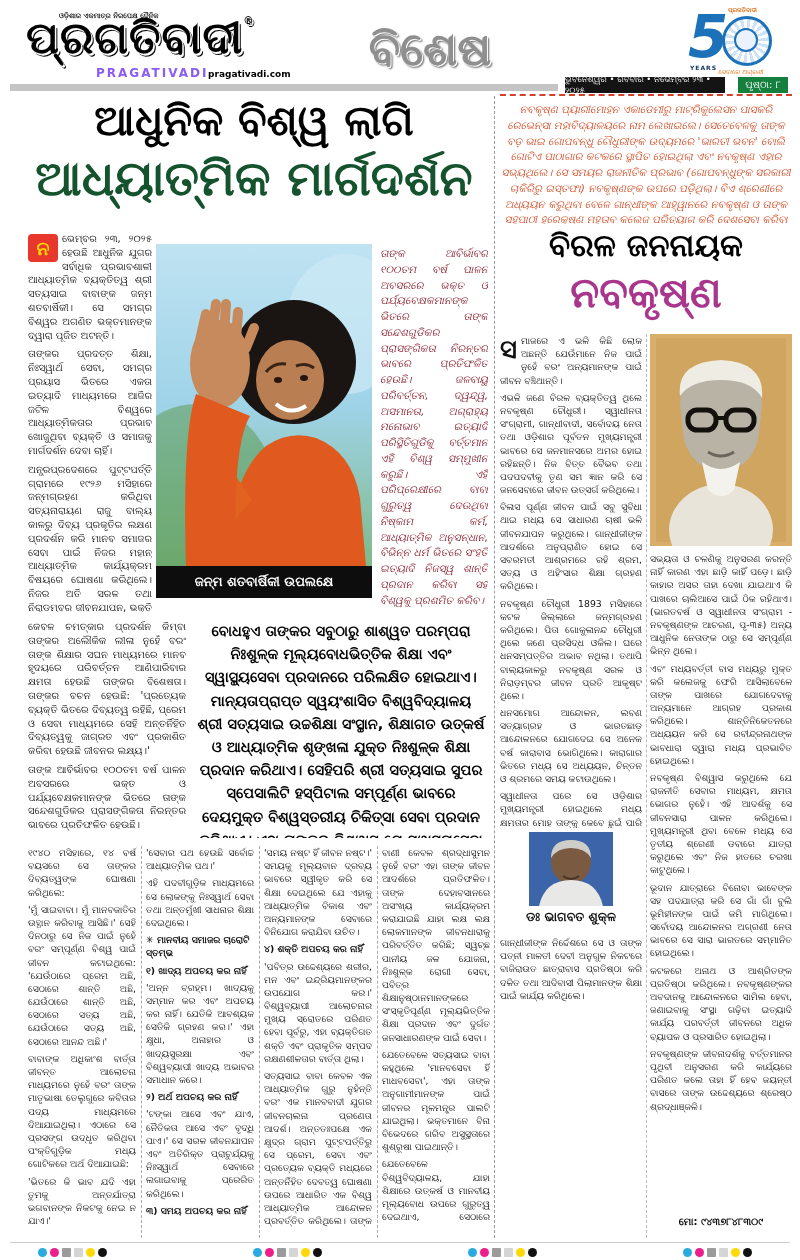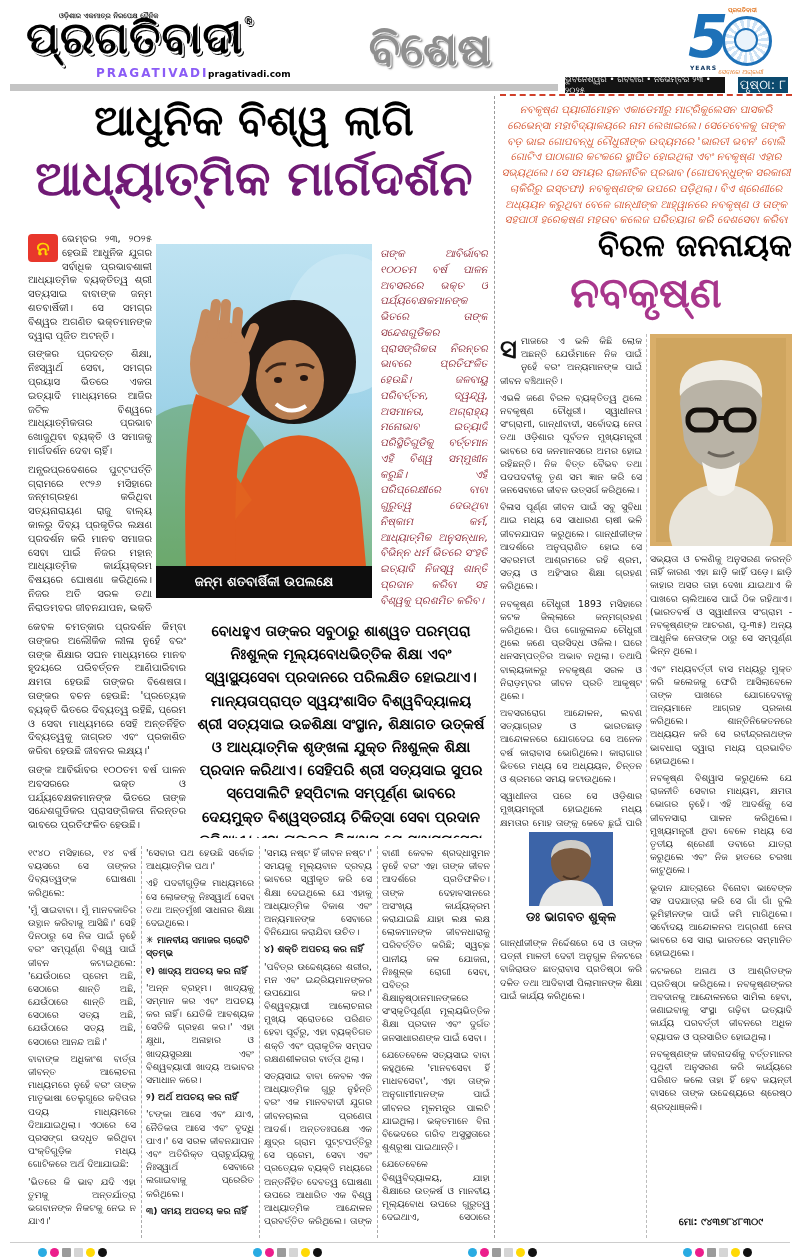--- a/index.html
+++ b/index.html
@@ -18,25 +18,25 @@
   .anniv .five{position:absolute;left:0;top:2px;font-size:58px;font-weight:900;font-style:italic;color:#1d71b8;line-height:1;}
   .anniv .ring{position:absolute;left:34px;top:10px;width:44px;height:44px;border:3px solid #1d71b8;border-radius:50%;
     background:repeating-conic-gradient(#cfe3f5 0 10deg,#ffffff 10deg 20deg);}
   .anniv .ring-inner{position:absolute;left:46px;top:22px;width:20px;height:20px;border:2px solid #1d71b8;border-radius:50%;background:#eaf3fb;}
   .anniv .brand{position:absolute;left:40px;top:0;font-size:6px;font-weight:bold;color:#e07018;}
   .anniv .years{position:absolute;left:2px;top:58px;font-size:6px;font-weight:bold;letter-spacing:1px;color:#123a63;}
   .anniv .script{position:absolute;left:30px;top:62px;font-size:6.5px;color:#e07018;font-style:italic;}
   .mast-rule{left:10px;top:84px;width:548px;height:7px;background:#c4c4c4;}
   .date-bar{left:565px;top:77px;width:160px;height:16px;background:#141414;color:#fff;font-size:8.5px;
     display:flex;align-items:center;justify-content:center;}
-  .page-box{left:738px;top:77px;width:50px;height:16px;background:#0c4a6e;color:#fff;font-size:13px;
+  .page-box{left:738px;top:77px;width:50px;height:16px;background:#15803d;color:#fff;font-size:10px;
     display:flex;align-items:center;justify-content:center;}
   
   .lh1{left:28px;top:98px;width:452px;text-align:center;font-size:42px;font-weight:900;line-height:1.1;color:#000;}
-  .lh2{left:20px;top:152px;width:468px;text-align:center;font-size:48px;font-weight:900;line-height:1.1;color:#701a75;}
+  .lh2{left:20px;top:152px;width:468px;text-align:center;font-size:48px;font-weight:900;line-height:1.1;color:#14532d;}
   .colbody{font-size:10px;line-height:1.38;text-align:justify;overflow:hidden;}
   .colbody p{margin:0 0 5px 0;}
   .col1a{left:28px;top:232px;width:124px;height:380px;}
   .dropcap{float:left;width:30px;height:28px;background:#e8372c;color:#ffd400;font-size:19px;font-weight:900;
     display:flex;align-items:center;justify-content:center;border-radius:4px;margin:2px 4px 2px 0;}
   .dropcap2{float:left;color:#111;font-size:26px;font-weight:900;line-height:1;margin:2px 4px 0 0;}
   .photo{left:156px;top:244px;width:216px;height:322px;overflow:hidden;}
   .photo svg{display:block;}
   .photo-cap{left:156px;top:566px;width:216px;height:32px;background:#0d0d0d;color:#fff;font-weight:bold;font-size:13px;
     display:flex;align-items:center;justify-content:center;}
@@ -47,21 +47,21 @@
     text-align:center;color:#000;overflow:hidden;}
   .bandc{left:28px;top:846px;width:462px;height:392px;column-count:4;column-gap:10px;column-rule:1px dashed #aaa;
     font-size:9.3px;line-height:1.42;text-align:justify;overflow:hidden;}
   .bandc p{margin:0 0 4px 0;}
   .bandc p.subhead{font-weight:bold;text-align:left;}
   
   .r-divider{left:494px;top:96px;width:0;height:1142px;border-left:1px dashed #999;}
   .r-topline{left:500px;top:94px;width:292px;height:0;border-top:2px dashed #d0402a;}
   .standfirst{left:500px;top:102px;width:292px;height:122px;color:#d4502a;font-style:italic;font-size:10.5px;
     line-height:1.5;text-align:center;overflow:hidden;}
-  .rh1{left:500px;top:228px;width:292px;text-align:right;font-size:31px;font-weight:900;color:#000;line-height:1.1;}
+  .rh1{left:500px;top:228px;width:292px;text-align:center;font-size:31px;font-weight:900;color:#000;line-height:1.1;}
   .rh2{left:500px;top:270px;width:292px;text-align:center;font-size:42px;font-weight:900;color:#a8368c;line-height:1.1;}
   .rcol{font-size:9.3px;line-height:1.42;text-align:justify;overflow:hidden;}
   .rcol p{margin:0 0 4px 0;}
   .rcolA{left:500px;top:334px;width:142px;height:494px;}
   .authorbox{left:500px;top:832px;width:142px;height:100px;text-align:center;}
   .authorbox .ph{width:84px;height:74px;margin:0 auto;overflow:hidden;}
   .author-cap{font-size:12.5px;font-weight:bold;margin-top:3px;}
   .rcolA2{left:500px;top:936px;width:142px;height:302px;}
   .bwphoto{left:650px;top:334px;width:142px;height:212px;overflow:hidden;}
   .rcolB{left:650px;top:552px;width:142px;height:656px;}
@@ -166,21 +166,21 @@
 <div class="abs standfirst">ନବକୃଷ୍ଣ ପ୍ୟାରୀମୋହନ ଏକାଡେମୀରୁ ମାଟ୍ରିକୁଲେସନ ପାସକରି ରେଭେନ୍ସା ମହାବିଦ୍ୟାଳୟରେ ନାମ ଲେଖାଇଲେ। ସେତେବେଳକୁ ତାଙ୍କ ବଡ଼ ଭାଇ ଗୋପବନ୍ଧୁ ଚୌଧୁରୀଙ୍କ ଉଦ୍ୟମରେ 'ଭାରତୀ ଭବନ' ବୋଲି ଗୋଟିଏ ପାଠାଗାର କଟକରେ ସ୍ଥାପିତ ହୋଇଥିଲା ଏବଂ ନବକୃଷ୍ଣ ଏହାର ସଭ୍ୟଥିଲେ। ସେ ସମୟର ରାଜନୀତିକ ପ୍ରଭାବ (ଗୋପବନ୍ଧୁଙ୍କ ସରକାରୀ ଚାକିରିରୁ ଇସ୍ତଫା) ନବକୃଷ୍ଣଙ୍କ ଉପରେ ପଡ଼ିଥିଲା। ବିଏ ଶ୍ରେଣୀରେ ଅଧ୍ୟୟନ କରୁଥିବା ବେଳେ ଗାନ୍ଧୀଙ୍କ ଆହ୍ୱାନରେ ନବକୃଷ୍ଣ ଓ ତାଙ୍କ ସହପାଠୀ ହରେକୃଷ୍ଣ ମହତାବ କଲେଜ ପରିତ୍ୟାଗ କରି ଦେଶସେବା କରିବା ପାଇଁ ସଂକଳ୍ପ ଗ୍ରହଣ କରିଥିଲେ।</div>
 <div class="abs rh1">ବିରଳ ଜନନାୟକ</div>
 <div class="abs rh2">ନବକୃଷ୍ଣ</div>
 
 <div class="abs rcol rcolA">
   <p><span class="dropcap2">ସ</span><span>ମାଜରେ ଏ ଭଳି କିଛି ଲୋକ ଅଛନ୍ତି ଯେଉଁମାନେ ନିଜ ପାଇଁ ନୁହେଁ ବରଂ ଅନ୍ୟମାନଙ୍କ ପାଇଁ ଜୀବନ ବଞ୍ଚିଥାନ୍ତି।</span></p>
   <div>
       <p>ଏଭଳି ଜଣେ ବିରଳ ବ୍ୟକ୍ତିତ୍ୱ ଥିଲେ ନବକୃଷ୍ଣ ଚୌଧୁରୀ। ସ୍ୱାଧୀନତା ସଂଗ୍ରାମୀ, ଗାନ୍ଧୀବାଦୀ, ସର୍ବୋଦୟ ନେତା ତଥା ଓଡ଼ିଶାର ପୂର୍ବତନ ମୁଖ୍ୟମନ୍ତ୍ରୀ ଭାବରେ ସେ ଜନମାନସରେ ଅମର ହୋଇ ରହିଛନ୍ତି। ନିଜ ବିତ୍ତ ବୈଭବ ତଥା ପଦପଦବୀକୁ ତୃଣ ସମ ଜ୍ଞାନ କରି ସେ ଜନସେବାରେ ଜୀବନ ଉତ୍ସର୍ଗ କରିଥିଲେ।</p>
       <p>ବିଳାସ ପୂର୍ଣ୍ଣ ଜୀବନ ପାଇଁ ସବୁ ସୁବିଧା ଥାଇ ମଧ୍ୟ ସେ ସାଧାରଣ ଚାଷୀ ଭଳି ଜୀବନଯାପନ କରୁଥିଲେ। ଗାନ୍ଧୀଜୀଙ୍କ ଆଦର୍ଶରେ ଅନୁପ୍ରାଣିତ ହୋଇ ସେ ସବରମତୀ ଆଶ୍ରମରେ ରହି ଶ୍ରମ, ସତ୍ୟ ଓ ଅହିଂସାର ଶିକ୍ଷା ଗ୍ରହଣ କରିଥିଲେ।</p>
       <p>ନବକୃଷ୍ଣ ଚୌଧୁରୀ 1893 ମସିହାରେ କଟକ ଜିଲ୍ଲାରେ ଜନ୍ମଗ୍ରହଣ କରିଥିଲେ। ପିତା ଗୋକୁଳାନନ୍ଦ ଚୌଧୁରୀ ଥିଲେ ଜଣେ ପ୍ରସିଦ୍ଧ ଓକିଲ। ଘରେ ଧନସମ୍ପତ୍ତିର ଅଭାବ ନଥିଲା। ତଥାପି ବାଲ୍ୟକାଳରୁ ନବକୃଷ୍ଣ ସରଳ ଓ ନିରାଡ଼ମ୍ବର ଜୀବନ ପ୍ରତି ଆକୃଷ୍ଟ ଥିଲେ।</p>
-      <p>ଅବସରରୋଗ ଆନ୍ଦୋଳନ, ଲବଣ ସତ୍ୟାଗ୍ରହ ଓ ଭାରତଛାଡ଼ ଆନ୍ଦୋଳନରେ ଯୋଗଦେଇ ସେ ଅନେକ ବର୍ଷ କାରାବାସ ଭୋଗିଥିଲେ। କାରାଗାର ଭିତରେ ମଧ୍ୟ ସେ ଅଧ୍ୟୟନ, ଚିନ୍ତନ ଓ ଶ୍ରମରେ ସମୟ କଟାଉଥିଲେ।</p>
+      <p>ଧନସମୋଗ ଆନ୍ଦୋଳନ, ଲବଣ ସତ୍ୟାଗ୍ରହ ଓ ଭାରତଛାଡ଼ ଆନ୍ଦୋଳନରେ ଯୋଗଦେଇ ସେ ଅନେକ ବର୍ଷ କାରାବାସ ଭୋଗିଥିଲେ। କାରାଗାର ଭିତରେ ମଧ୍ୟ ସେ ଅଧ୍ୟୟନ, ଚିନ୍ତନ ଓ ଶ୍ରମରେ ସମୟ କଟାଉଥିଲେ।</p>
       <p>ସ୍ୱାଧୀନତା ପରେ ସେ ଓଡ଼ିଶାର ମୁଖ୍ୟମନ୍ତ୍ରୀ ହୋଇଥିଲେ ମଧ୍ୟ କ୍ଷମତାର ମୋହ ତାଙ୍କୁ କେବେ ଛୁଇଁ ପାରି ନଥିଲା। ଭୂଦାନ ଆନ୍ଦୋଳନରେ ଯୋଗ ଦେବା ପାଇଁ ସେ ସ୍ୱେଚ୍ଛାରେ ମୁଖ୍ୟମନ୍ତ୍ରୀ ପଦ ତ୍ୟାଗ କରିଥିଲେ।</p>
     </div>
 </div>
 
 <div class="abs bwphoto">
   <svg width="142" height="212" viewBox="0 0 142 212">
     <rect width="142" height="212" fill="#d9ae69"></rect>
     <rect x="6" y="4" width="130" height="204" fill="#cfa55f"></rect>
     <ellipse cx="71" cy="196" rx="52" ry="46" fill="#e8e4da"></ellipse>
     <path d="M30 70 q0 -38 41 -38 q41 0 41 40 l-4 34 q-8 30 -37 30 q-28 0 -37 -30 Z" fill="#b9b3a6"></path>

